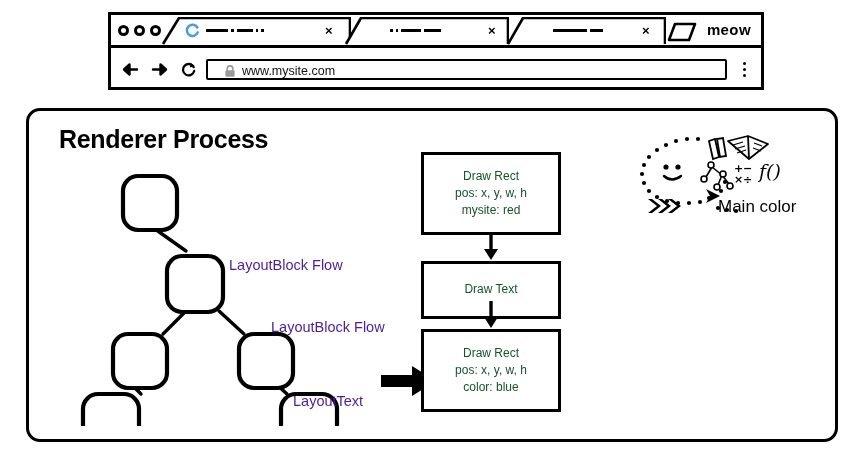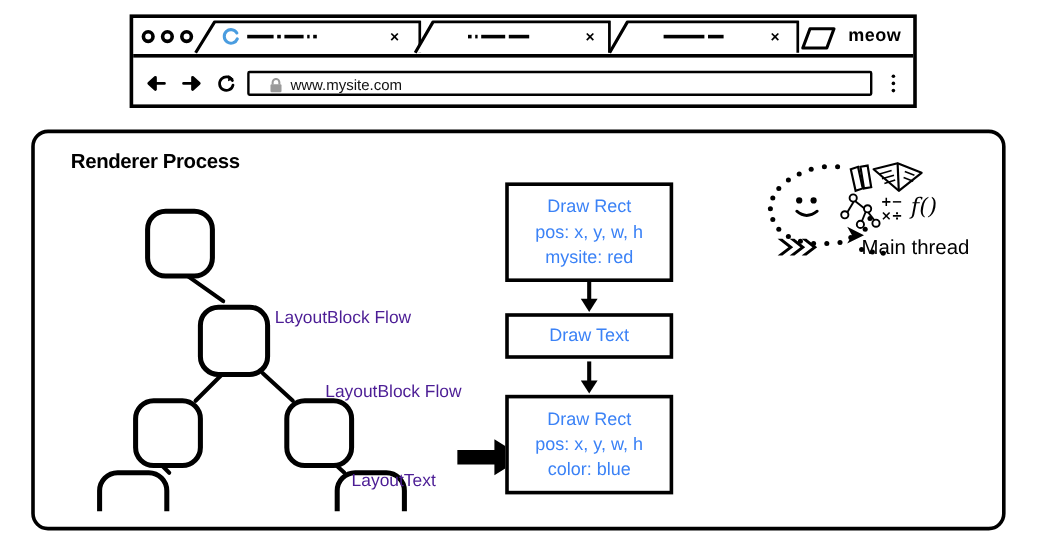--- a/index.html
+++ b/index.html
@@ -148,21 +148,21 @@
     position: absolute;
     left: 26px; top: 108px;
     width: 812px; height: 334px;
     border: 3.5px solid #000;
     border-radius: 14px;
     background: #fff;
   }
   #renderer-title {
     position: absolute;
     left: 30px; top: 14px;
-    font-size: 17px;
+    font-size: 25px;
     font-weight: 700;
     color: #000;
     letter-spacing: -0.3px;
   }
 
   
   #layout-tree {
     position: absolute;
     left: 50px; top: 55px;
     width: 330px; height: 260px;
@@ -188,22 +188,22 @@
     position: absolute;
     border: 3px solid #000;
     background: #fff;
     display: flex;
     flex-direction: column;
     align-items: center;
     justify-content: center;
     text-align: center;
   }
   .paint-line {
-    font-size: 15px;
-    color: #3b82f6;
+    font-size: 12px;
+    color: #14532d;
     line-height: 1.42;
     white-space: nowrap;
   }
   .flow-arrow {
     position: absolute;
     width: 16px;
   }
 
   #paint-records-label {
     position: absolute;
@@ -367,21 +367,21 @@
     <div class="paint-box" style="left:392px; top:41px; width:140px; height:83px;">
       <span class="paint-line">Draw Rect</span>
       <span class="paint-line">pos: x, y, w, h</span>
       <span class="paint-line">mysite: red</span>
     </div>
     <svg class="flow-arrow" style="left:454px; top:122px; height:28px;" viewBox="0 0 16 28">
       <path d="M 8 0 L 8 18" stroke="#000" stroke-width="3.4"></path>
       <path d="M 1 16 L 15 16 L 8 27 Z" fill="#000"></path>
     </svg>
 
-    <div class="paint-box" style="left:392px; top:150px; width:140px; height:38px;">
+    <div class="paint-box" style="left:392px; top:150px; width:140px; height:58px;">
       <span class="paint-line">Draw Text</span>
     </div>
     <svg class="flow-arrow" style="left:454px; top:190px; height:28px;" viewBox="0 0 16 28">
       <path d="M 8 0 L 8 18" stroke="#000" stroke-width="3.4"></path>
       <path d="M 1 16 L 15 16 L 8 27 Z" fill="#000"></path>
     </svg>
 
     <div class="paint-box" style="left:392px; top:218px; width:140px; height:83px;">
       <span class="paint-line">Draw Rect</span>
       <span class="paint-line">pos: x, y, w, h</span>
@@ -466,15 +466,15 @@
       <text x="113" y="37">−</text>
       <text x="104" y="48">×</text>
       <text x="113" y="48">÷</text>
     </g>
 
     <g fill="#000" font-family="DejaVu Serif, serif" font-size="19" font-style="italic">
       <text x="129" y="43">f()</text>
     </g>
   </svg>
 
-  <span id="main-thread-label">Main thread</span>
+  <span id="main-thread-label">Main color</span>
 
 </div>
 
 </body></html>

